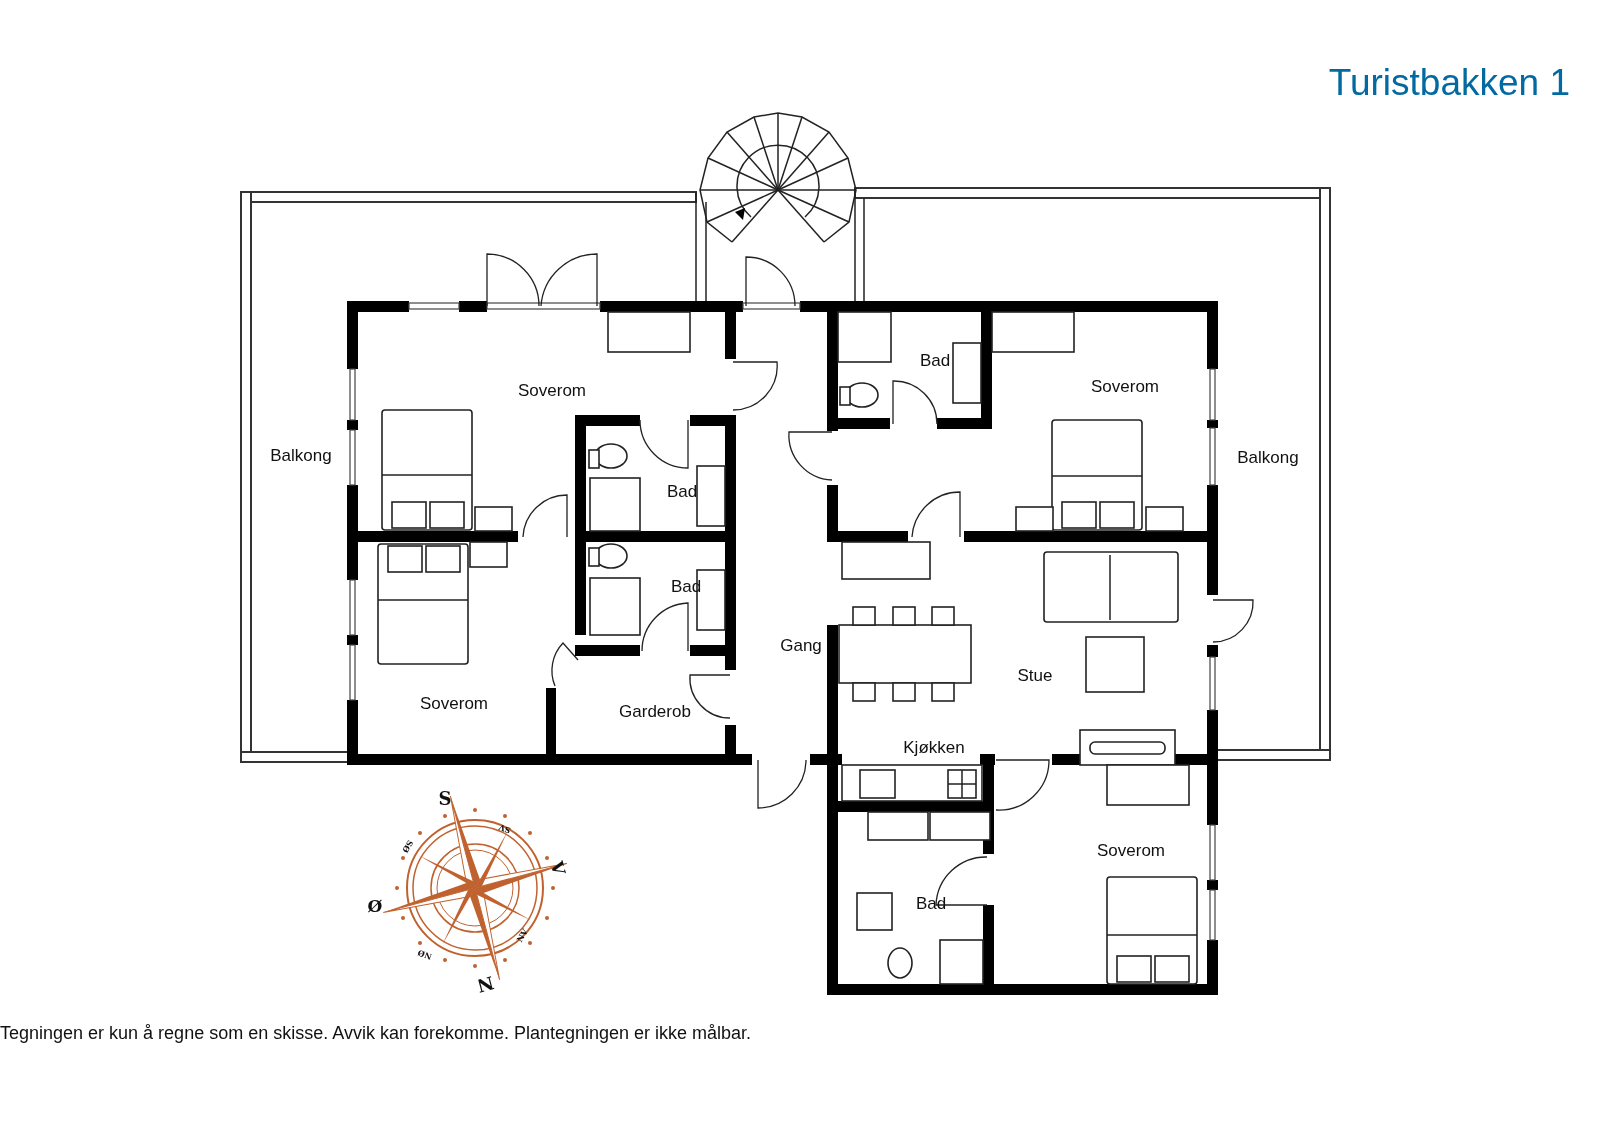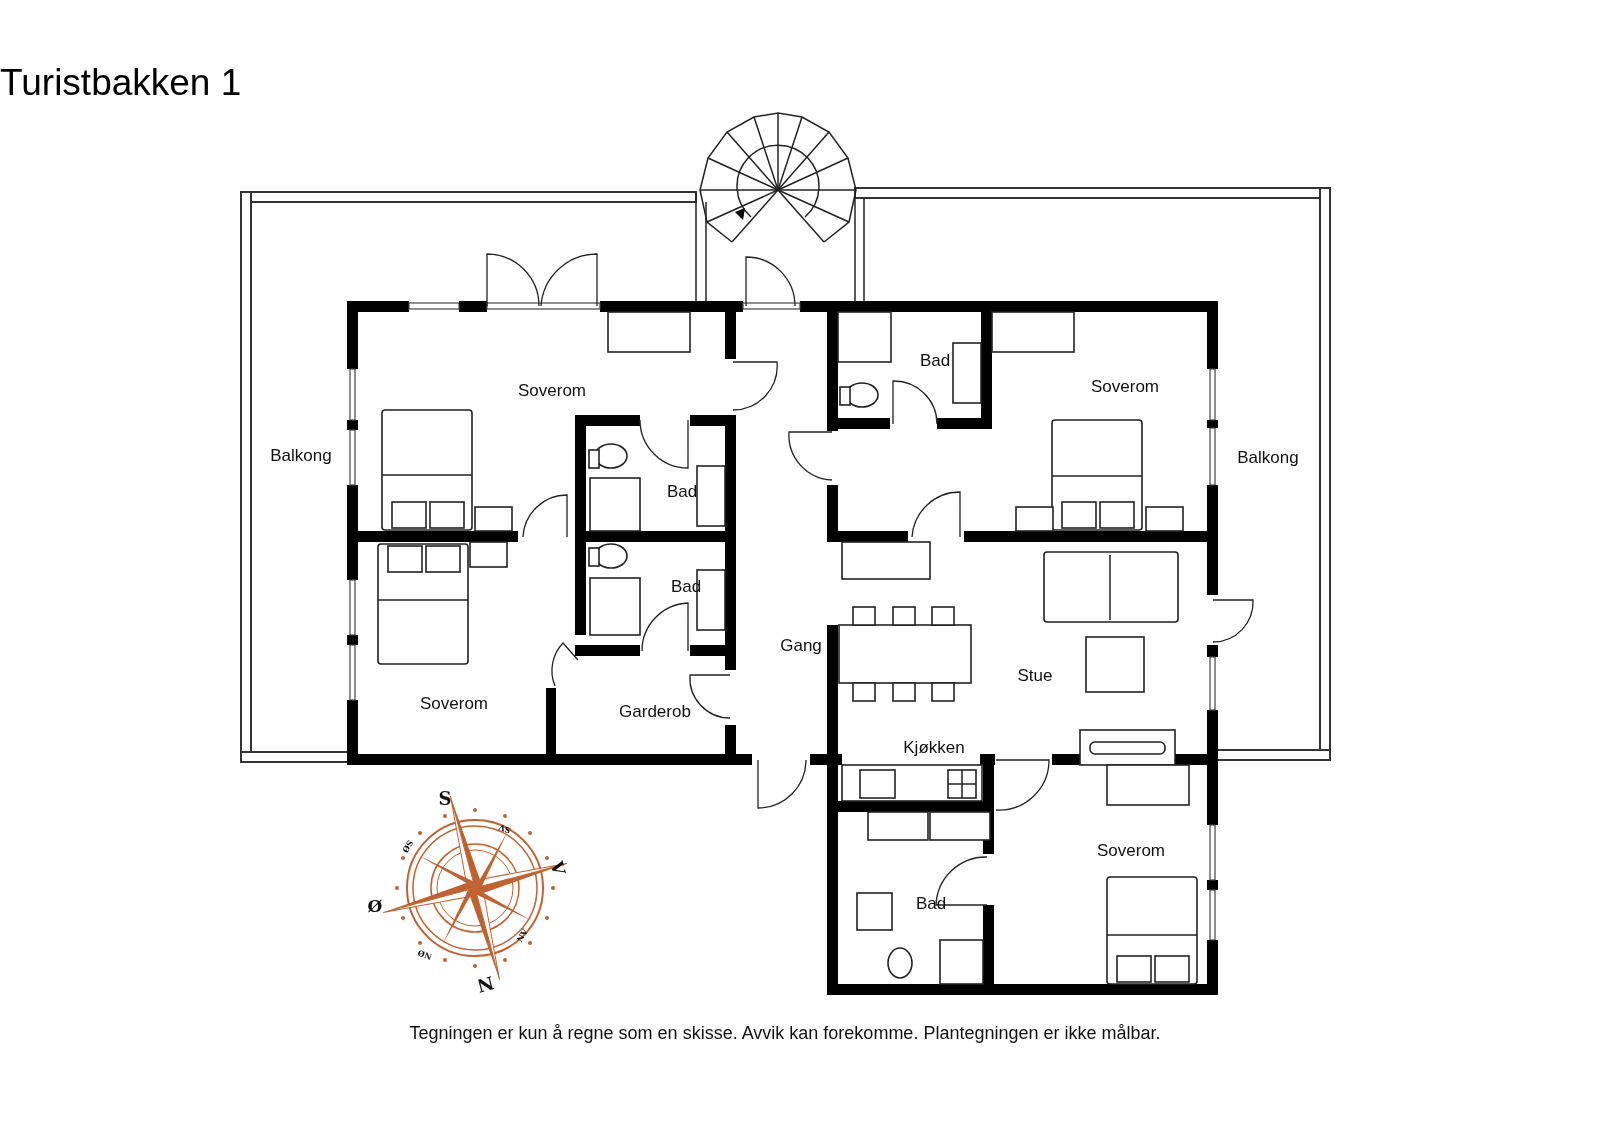--- a/index.html
+++ b/index.html
@@ -1,18 +1,18 @@
 <!DOCTYPE html>
 <html><head>
 <meta charset="utf-8">
 <style>
   html, body { margin: 0; padding: 0; background: #ffffff; }
   body { width: 1600px; height: 1131px; position: relative; overflow: hidden; font-family: "Liberation Sans", sans-serif; }
-  .title { position: absolute; top: 62px; left: 0; width: 1570px; text-align: left; font-size: 37px; color: #000000; font-family: "Liberation Sans", sans-serif; }
-  .footer { position: absolute; top: 1023px; left: 0; width: 1570px; text-align: center; font-size: 18px; color: #111; font-family: "Liberation Sans", sans-serif; }
+  .title { position: absolute; top: 62px; left: 0; width: 1570px; text-align: right; font-size: 37px; color: #0369a1; font-family: "Liberation Sans", sans-serif; }
+  .footer { position: absolute; top: 1023px; left: 0; width: 1570px; font-size: 18px; color: #111; font-family: "Liberation Sans", sans-serif; }
   svg.plan { position: absolute; top: 0; left: 0; }
   .lbl { font-family: "Liberation Sans", sans-serif; font-size: 17px; fill: #111; }
   .wall { fill: #000; }
   .thin { fill: none; stroke: #222; stroke-width: 1.5; }
   .rail { fill: #fff; stroke: #333; stroke-width: 2; }
   .win { fill: #fff; stroke: #444; stroke-width: 1.2; }
   .furn { fill: #fff; stroke: #222; stroke-width: 1.6; }
   .door { fill: none; stroke: #222; stroke-width: 1.3; }
   .compass-letter { font-family: "DejaVu Serif", serif; font-weight: bold; fill: #111; }
 </style>

